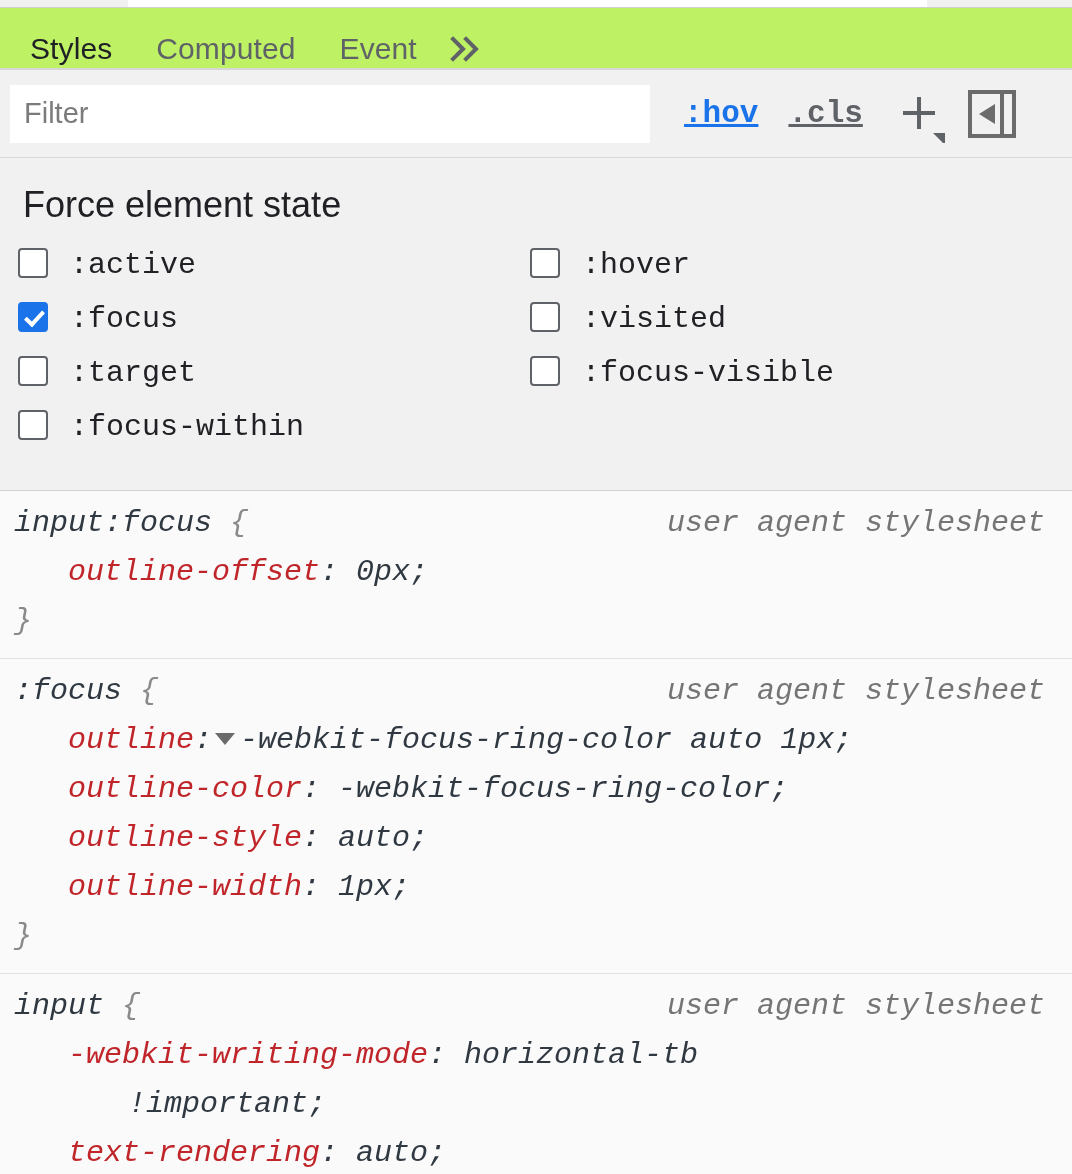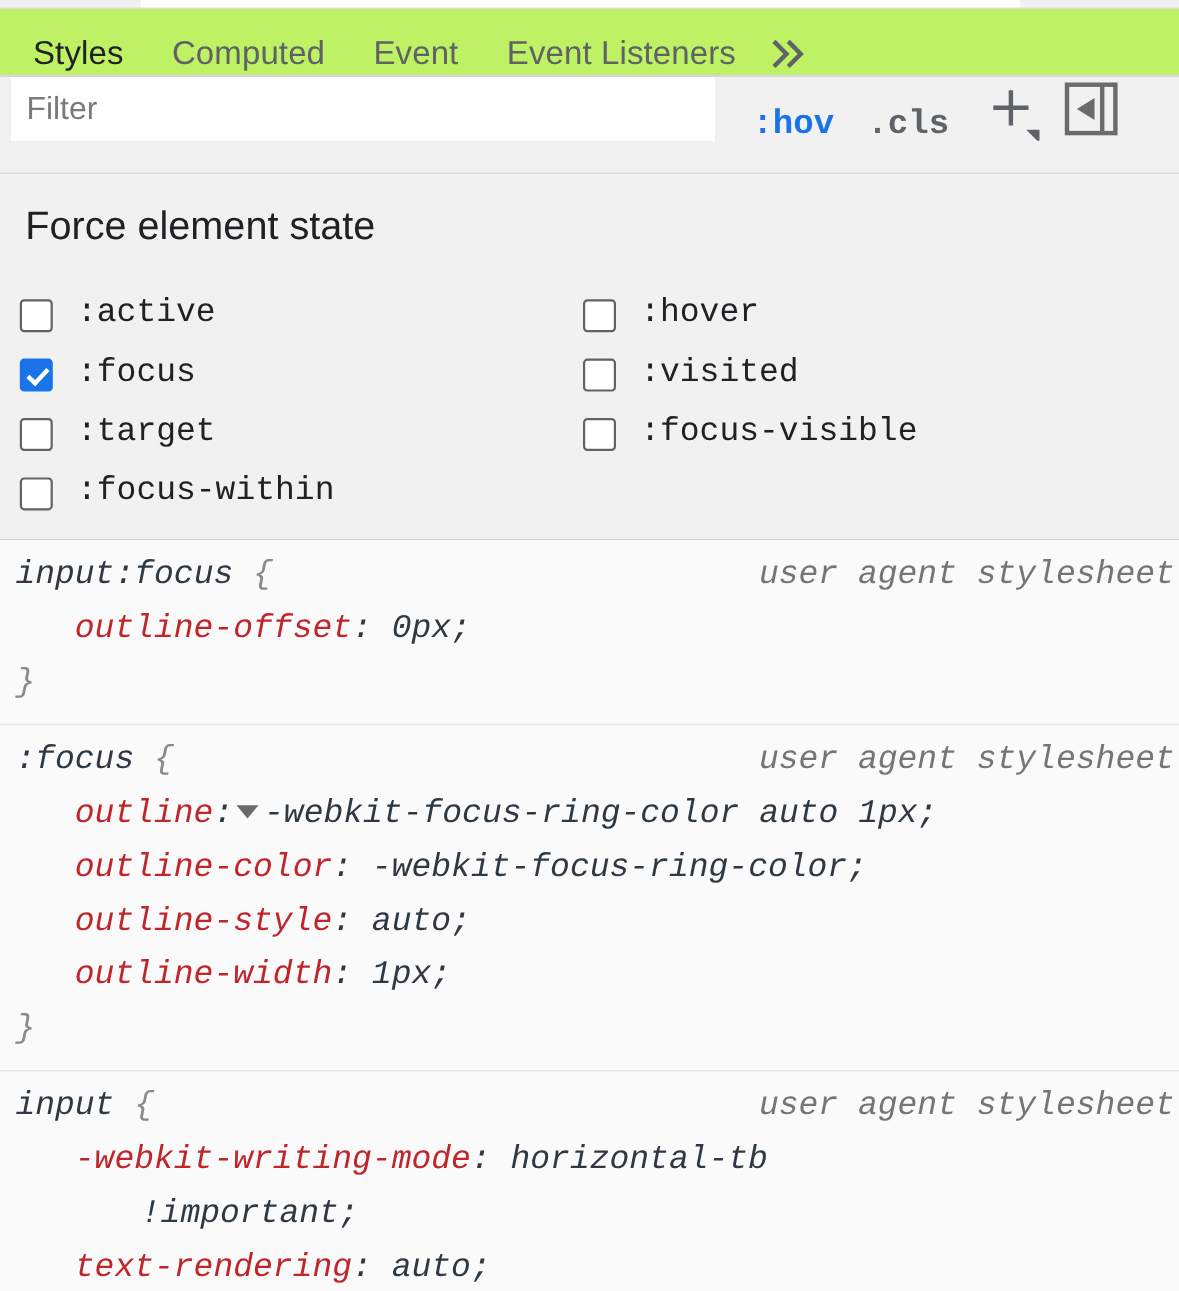--- a/index.html
+++ b/index.html
@@ -98,20 +98,21 @@
     height: 2px;
     background: #d6d6d6;
   }
 
   
   #toolbar {
     position: relative;
     height: 88px;
     background: #f1f1f1;
     display: flex;
+    align-items: center;
     padding: 0 10px;
     box-sizing: border-box;
     border-bottom: 1px solid #d8d8d8;
   }
   #filter-input {
     flex: 0 0 auto;
     width: 640px;
     height: 58px;
     background: #ffffff;
     border: none;
@@ -129,20 +130,21 @@
   .tool-btn {
     display: flex;
     align-items: center;
     justify-content: center;
     font-family: "Liberation Mono", monospace;
     font-size: 31px;
     font-weight: bold;
     color: #5f6368;
     cursor: default;
     white-space: nowrap;
+    text-decoration: underline;
   }
   #btn-hov {
     color: #1a73e8;
     margin-left: 34px;
   }
   #btn-cls {
     margin-left: 30px;
   }
   #btn-new-rule {
     margin-left: 30px;
@@ -172,21 +174,21 @@
   }
   #state-grid {
     display: grid;
     grid-template-columns: 512px 1fr;
     grid-auto-flow: column;
     grid-template-rows: repeat(4, 54px);
     align-content: start;
   }
   .state-row {
     display: flex;
-    align-items: flex-end;
+    align-items: flex-start;
     cursor: default;
   }
   .cbox {
     width: 30px;
     height: 30px;
     box-sizing: border-box;
     border-radius: 4px;
     border: 2px solid #5f6368;
     background: #ffffff;
     flex: 0 0 auto;
@@ -235,21 +237,21 @@
     white-space: nowrap;
   }
   .selector {
     color: #303942;
   }
   .brace {
     color: #8a8a8a;
   }
   .origin {
     position: absolute;
-    right: 4px;
+    right: 27px;
     top: 0;
     color: #757575;
     font-style: italic;
     white-space: nowrap;
   }
   .decl {
     padding-left: 68px;
     white-space: nowrap;
   }
   .decl.sub {
@@ -295,23 +297,20 @@
     <div id="tabstrip">
       <div class="tab active">
         <span>Styles</span>
       </div>
       <div class="tab">
         <span>Computed</span>
       </div>
       <div class="tab">
         <span>Event</span>
       </div>
-      <div class="tab">
-        <span>Event Listeners</span>
-      </div>
       <div class="tab-overflow">
         <span>
           <svg width="36" height="26" viewBox="0 0 36 26">
             <path d="M4 3 L14 13 L4 23" fill="none" stroke="#5f6368" stroke-width="4" stroke-linecap="square" stroke-linejoin="miter"></path>
             <path d="M17 3 L27 13 L17 23" fill="none" stroke="#5f6368" stroke-width="4" stroke-linecap="square" stroke-linejoin="miter"></path>
           </svg>
         </span>
       </div>
     </div>
     <div id="tabbar-underline"></div>

